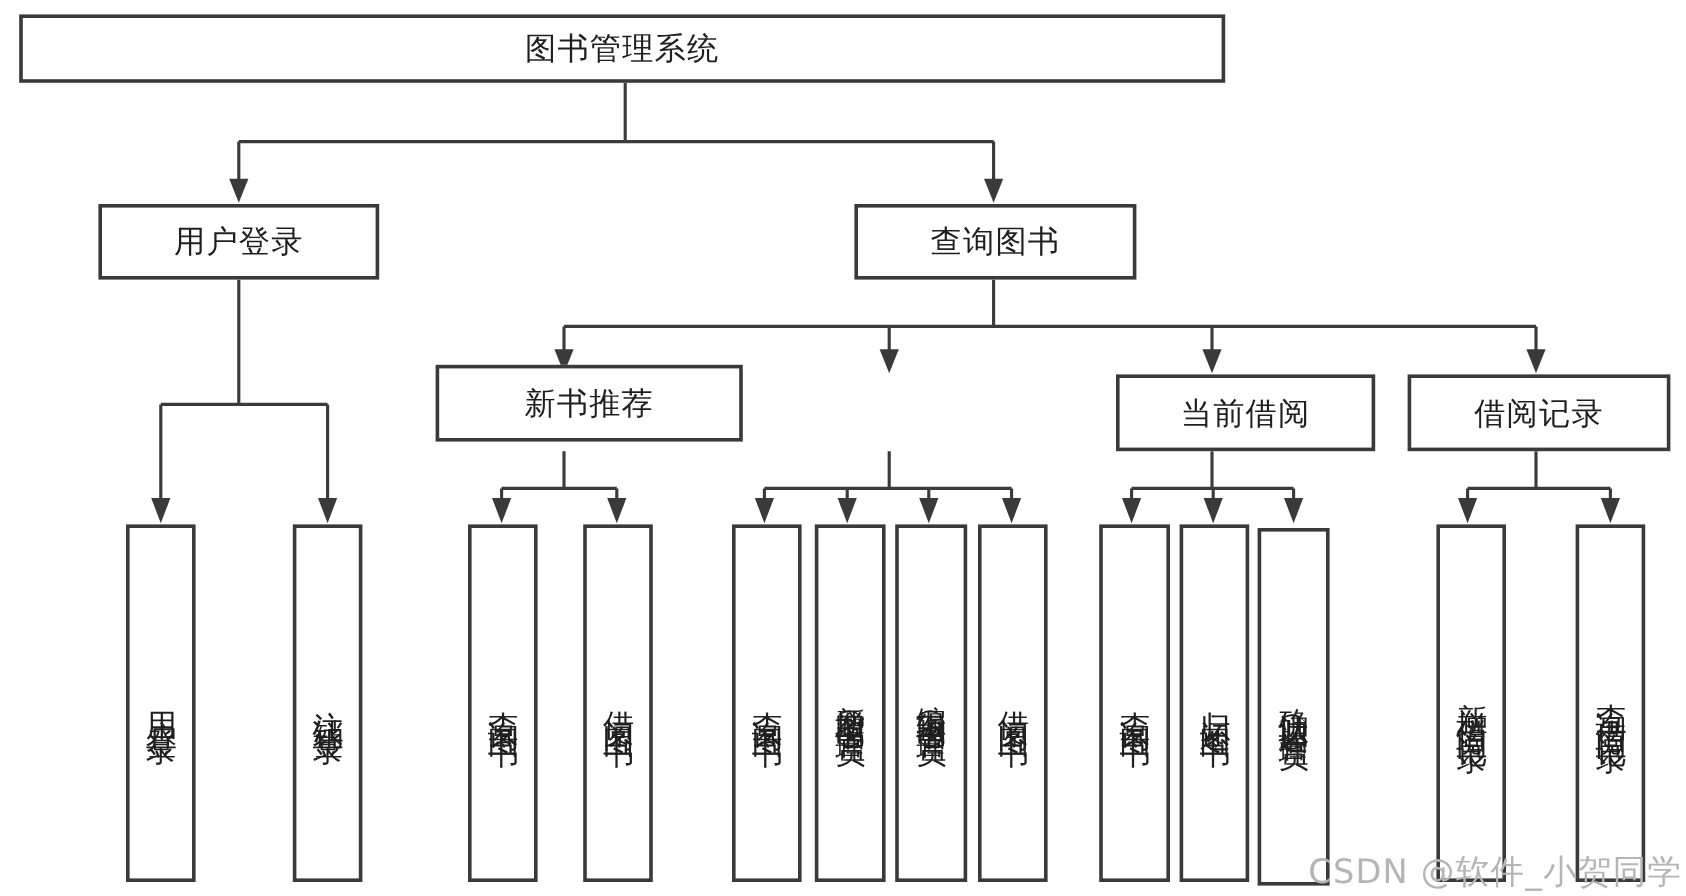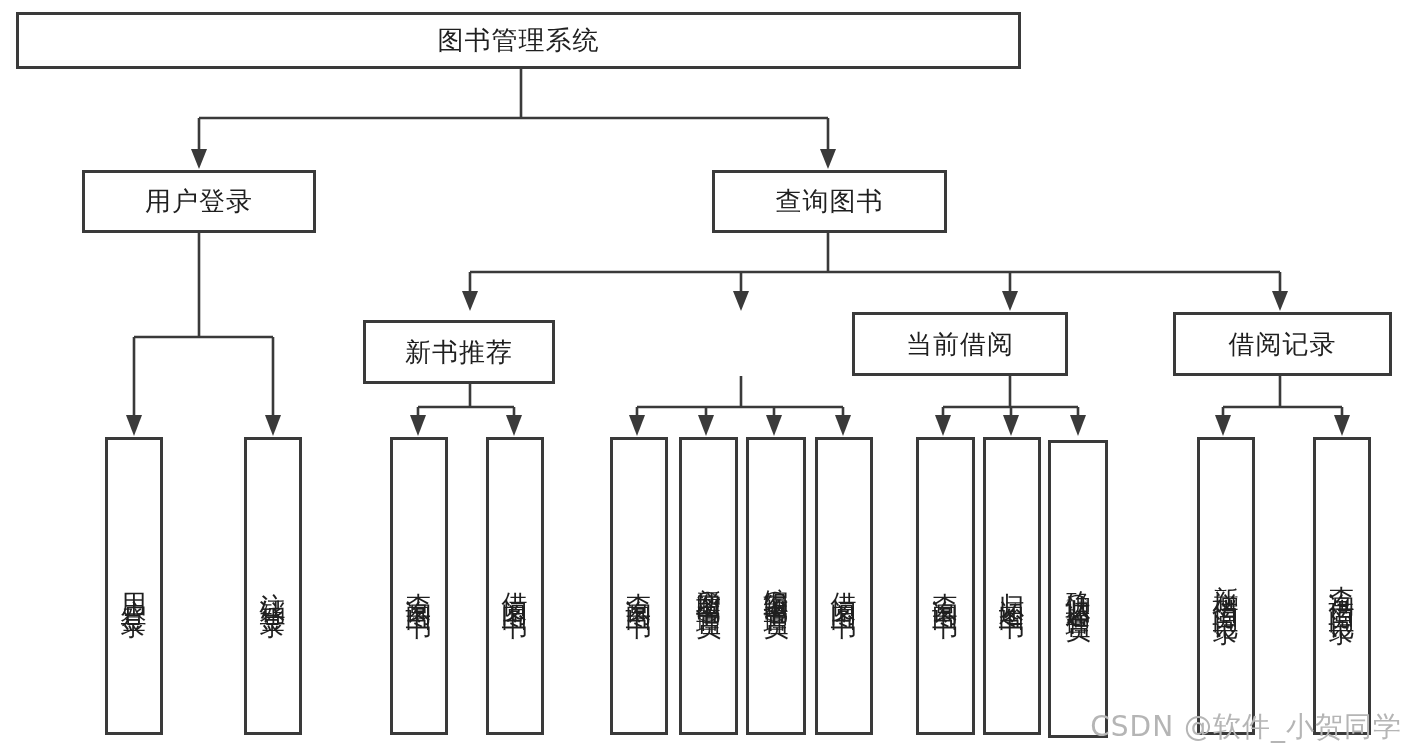--- a/index.html
+++ b/index.html
@@ -86,24 +86,24 @@
     <span>图书管理系统</span>
   </div>
 
   <div class="node h-node" style="left:82px;top:170px;width:234px;height:63px">
     <span>用户登录</span>
   </div>
   <div class="node h-node" style="left:712px;top:170px;width:235px;height:63px">
     <span>查询图书</span>
   </div>
 
-  <div class="node h-node" style="left:363px;top:320px;width:192px;height:64px">
+  <div class="node h-node" style="left:363px;top:304px;width:256px;height:64px">
     <span>新书推荐</span>
   </div>
-  <div class="node h-node" style="left:852px;top:312px;width:216px;height:64px">
+  <div class="node h-node" style="left:930px;top:312px;width:216px;height:64px">
     <span>当前借阅</span>
   </div>
   <div class="node h-node" style="left:1173px;top:312px;width:219px;height:64px">
     <span>借阅记录</span>
   </div>
 
   <div class="node v-node" style="left:105px;top:437px;width:58px;height:298px">
     <span>用户登录</span>
   </div>
   <div class="node v-node" style="left:244px;top:437px;width:58px;height:298px">

